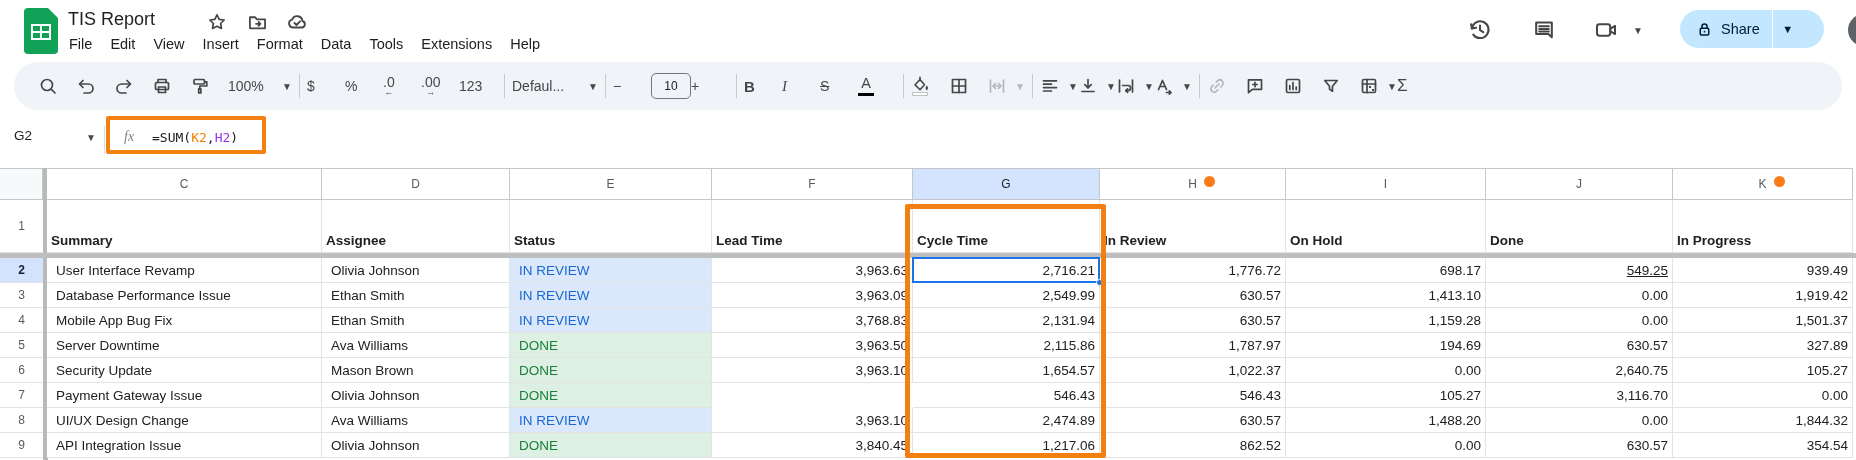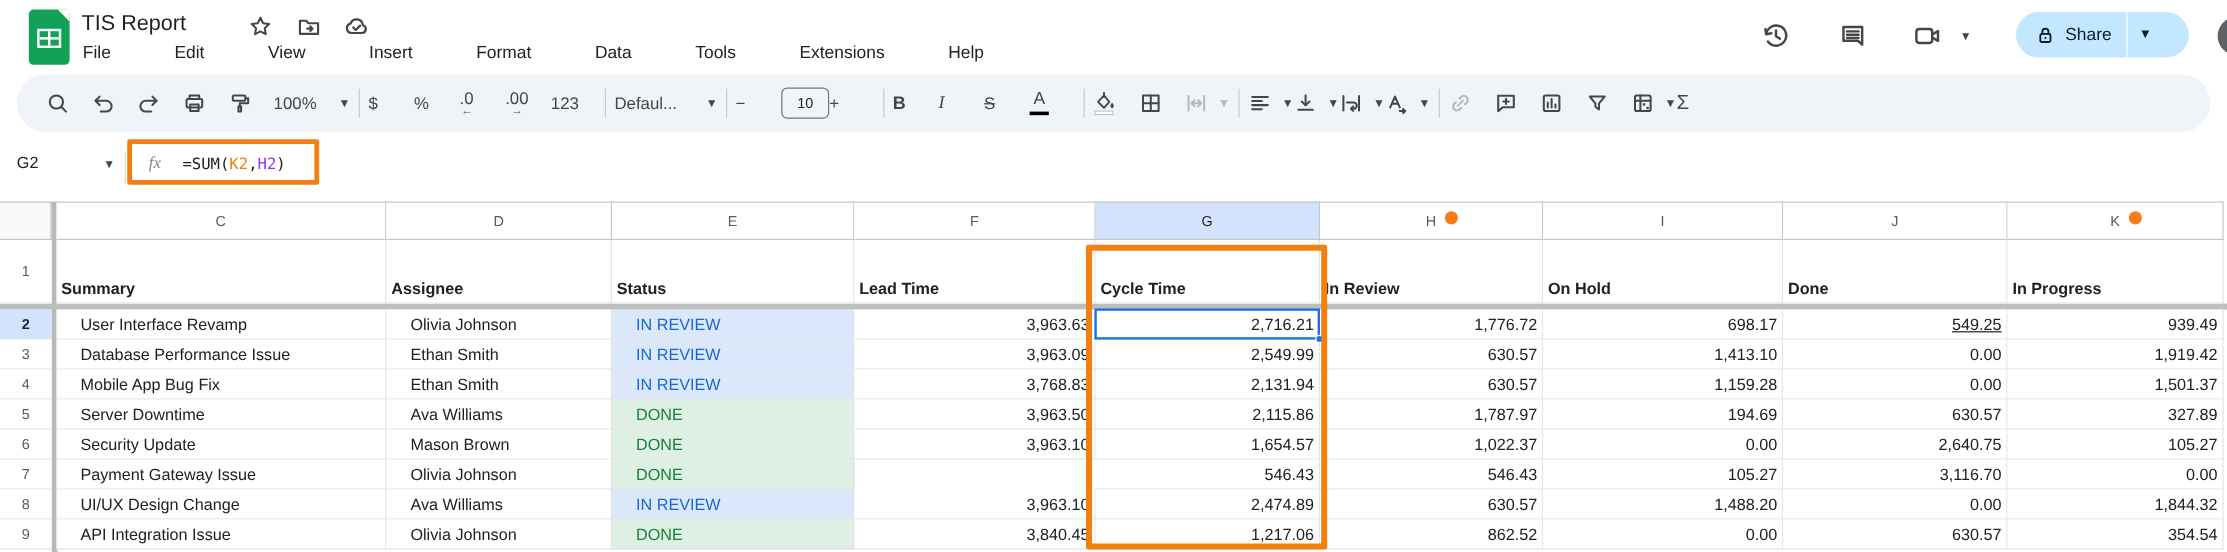--- a/index.html
+++ b/index.html
@@ -14,21 +14,21 @@
   
   .topbar { position:absolute; left:0; top:0; width:1856px; height:62px; background:#fff; }
   .logo { position:absolute; left:24px; top:8px; width:34px; height:46px; background:#12a257; border-radius:4px; cursor:pointer; }
   .logo .fold { position:absolute; right:0; top:0; width:0; height:0; border-left:10px solid transparent; border-top:10px solid #fff; }
   .logo .gridgl { position:absolute; left:7px; top:16px; width:20px; height:16px; border:2px solid #fff; }
   .logo .gridgl:before { content:""; position:absolute; left:0; top:5px; width:16px; height:2px; background:#fff; }
   .logo .gridgl:after { content:""; position:absolute; left:7px; top:0; width:2px; height:12px; background:#fff; }
   .doc-title { position:absolute; left:68px; top:9px; font-size:18px; color:#1f1f1f; cursor:text; }
   .title-icons { position:absolute; left:206px; top:11px; display:flex; gap:18px; align-items:center; }
   .title-icons .tic { width:22px; height:22px; display:flex; align-items:center; justify-content:center; cursor:pointer; }
-  .menubar { position:absolute; left:60px; top:33px; display:flex;gap:35px; }
+  .menubar { position:absolute; left:60px; top:33px; display:flex; }
   .menu-item { font-size:14.5px; color:#202124; padding:3px 9px; border-radius:10px; cursor:pointer; }
   .top-right { position:absolute; top:0; left:0; width:100%; height:62px; }
   .tr-ic { position:absolute; top:16px; width:28px; height:28px; display:flex; align-items:center; justify-content:center; cursor:pointer; }
   .share-pill { position:absolute; left:1680px; top:10px; height:38px; width:144px; background:#c2e7ff; border-radius:19px; display:flex; align-items:center; color:#001d35; cursor:pointer; }
   .share-main { display:flex; align-items:center; gap:8px; padding:0 12px 0 16px; height:100%; }
   .share-label { font-size:14.5px; font-weight:500; }
   .share-sep { width:1px; height:38px; background:rgba(255,255,255,.95); }
   .share-caret { width:30px; text-align:center; font-size:11px; color:#001d35; }
   .avatar-sliver { position:absolute; left:1848px; top:14px; width:32px; height:32px; border-radius:50%; background:#5f6368; cursor:pointer; }
   .caret { font-size:10px; color:#444746; margin-left:4px; }
@@ -65,21 +65,21 @@
   
   .grid { position:absolute; left:0; top:168px; width:1856px; height:292px; background:#fff; }
   .corner { position:absolute; left:0; top:0; width:43px; height:32px; background:#f8f9fa; border-top:1px solid #c4c7c5; border-bottom:1px solid #c4c7c5; border-right:1px solid #c4c7c5; }
   .hiddenbar { position:absolute; left:43px; top:0; width:5px; height:292px; background:#b7bab8; cursor:col-resize; }
   .colhead { position:absolute; top:0; height:32px; background:#fff; border-top:1px solid #c4c7c5; border-bottom:1px solid #c4c7c5; border-right:1px solid #c4c7c5; display:flex; align-items:center; justify-content:center; font-size:12px; color:#575b5f; cursor:pointer; }
   .colhead.sel { background:#d3e3fd; color:#1f1f1f; }
   .cdot { position:absolute; top:8px; width:11px; height:11px; border-radius:50%; background:#fa7b17; }
   .rowhead { position:absolute; left:0; width:43px; background:#fff; border-bottom:1px solid #e2e3e2; display:flex; align-items:center; justify-content:center; font-size:12px; color:#575b5f; cursor:pointer; }
   .rowhead.sel { background:#d3e3fd; color:#18233a; font-weight:700; }
   .cell { position:absolute; border-right:1px solid #e2e3e2; border-bottom:1px solid #e2e3e2; font-size:13.5px; color:#202124; display:flex; align-items:center; overflow:hidden; white-space:nowrap; cursor:cell; background:#fff; }
-  .cell.txt { padding-left:20px; justify-content:flex-start; }
+  .cell.txt { padding-left:9px; justify-content:flex-start; }
   .cell.num { padding-right:4px; justify-content:flex-end; font-variant-numeric:tabular-nums; }
   .cell.hdr1 { font-weight:700; align-items:flex-end; padding:0 0 4px 4px; }
   .frozen-h { position:absolute; left:0; top:85px; width:1856px; height:5px; background:#bdbfbe; cursor:row-resize; }
   .sel-border { position:absolute; border:2px solid #1a73e8; pointer-events:none; }
   .fill-handle { position:absolute; width:7px; height:7px; border-radius:50%; background:#1a73e8; border:1px solid #fff; cursor:crosshair; }
   .anno { position:absolute; border:5px solid #f28011; border-radius:2px; pointer-events:none; }
   .anno.thin { border-width:4px; }
 </style>
 </head>
 <body>

